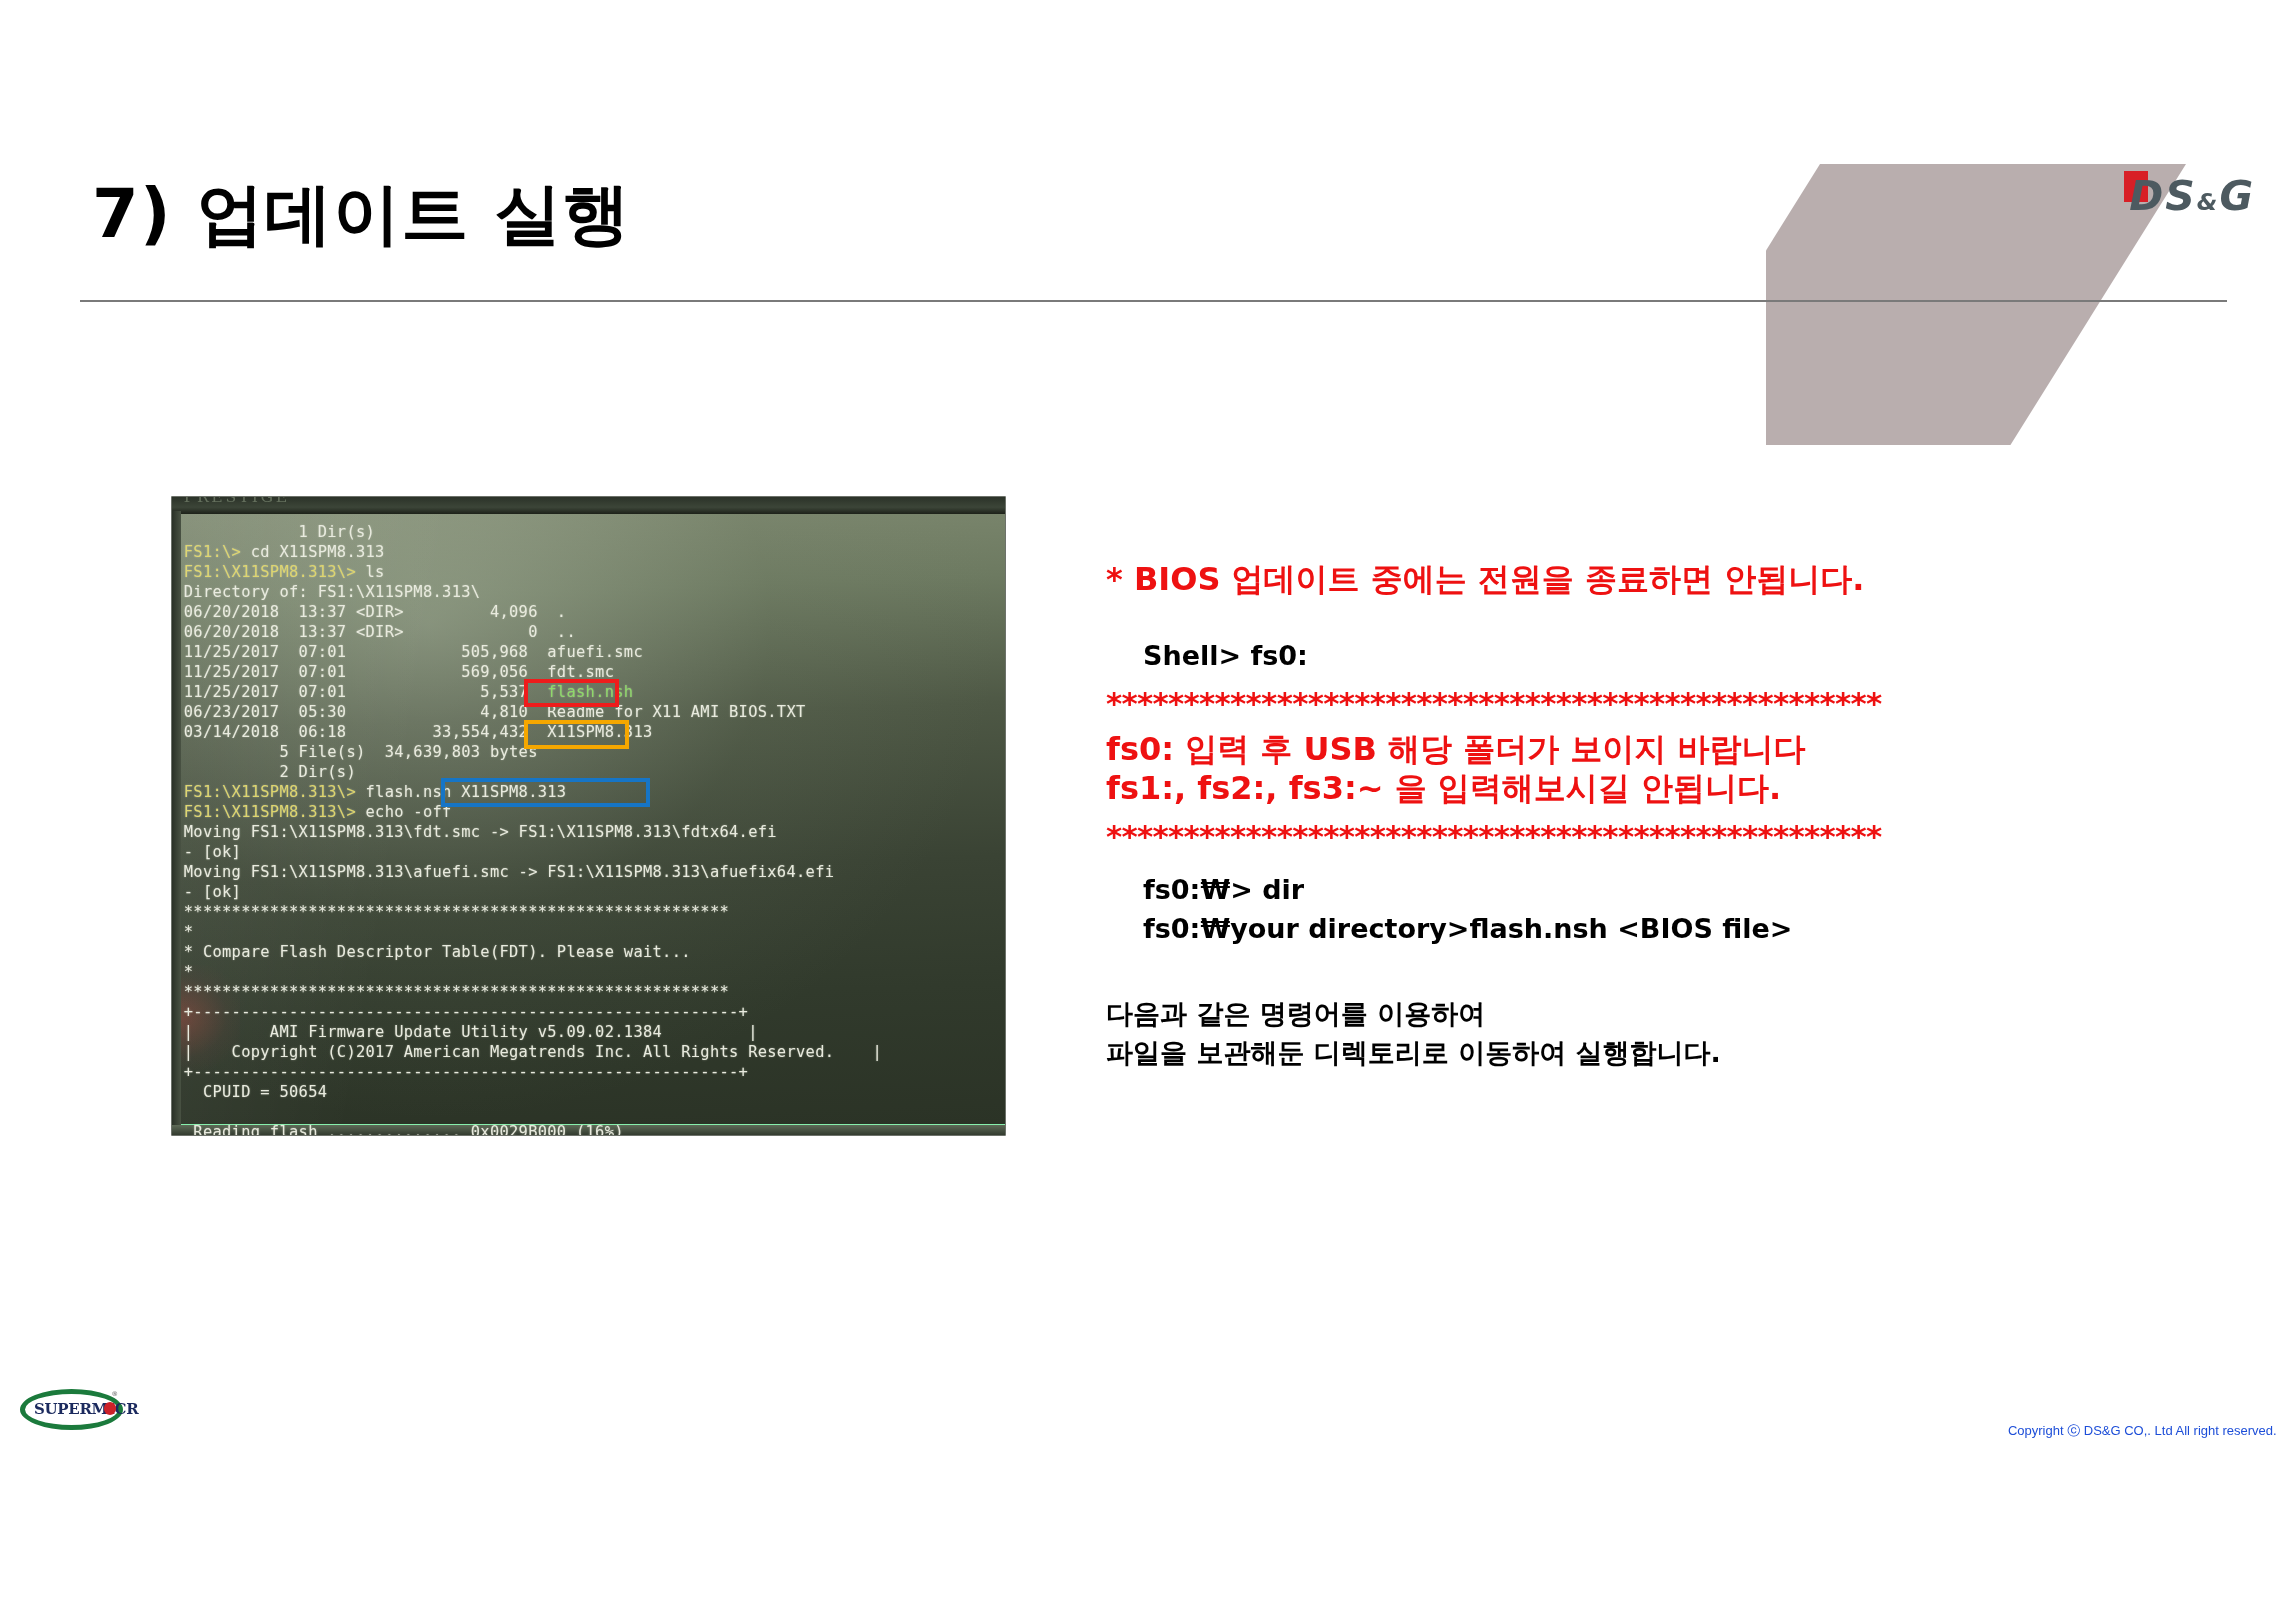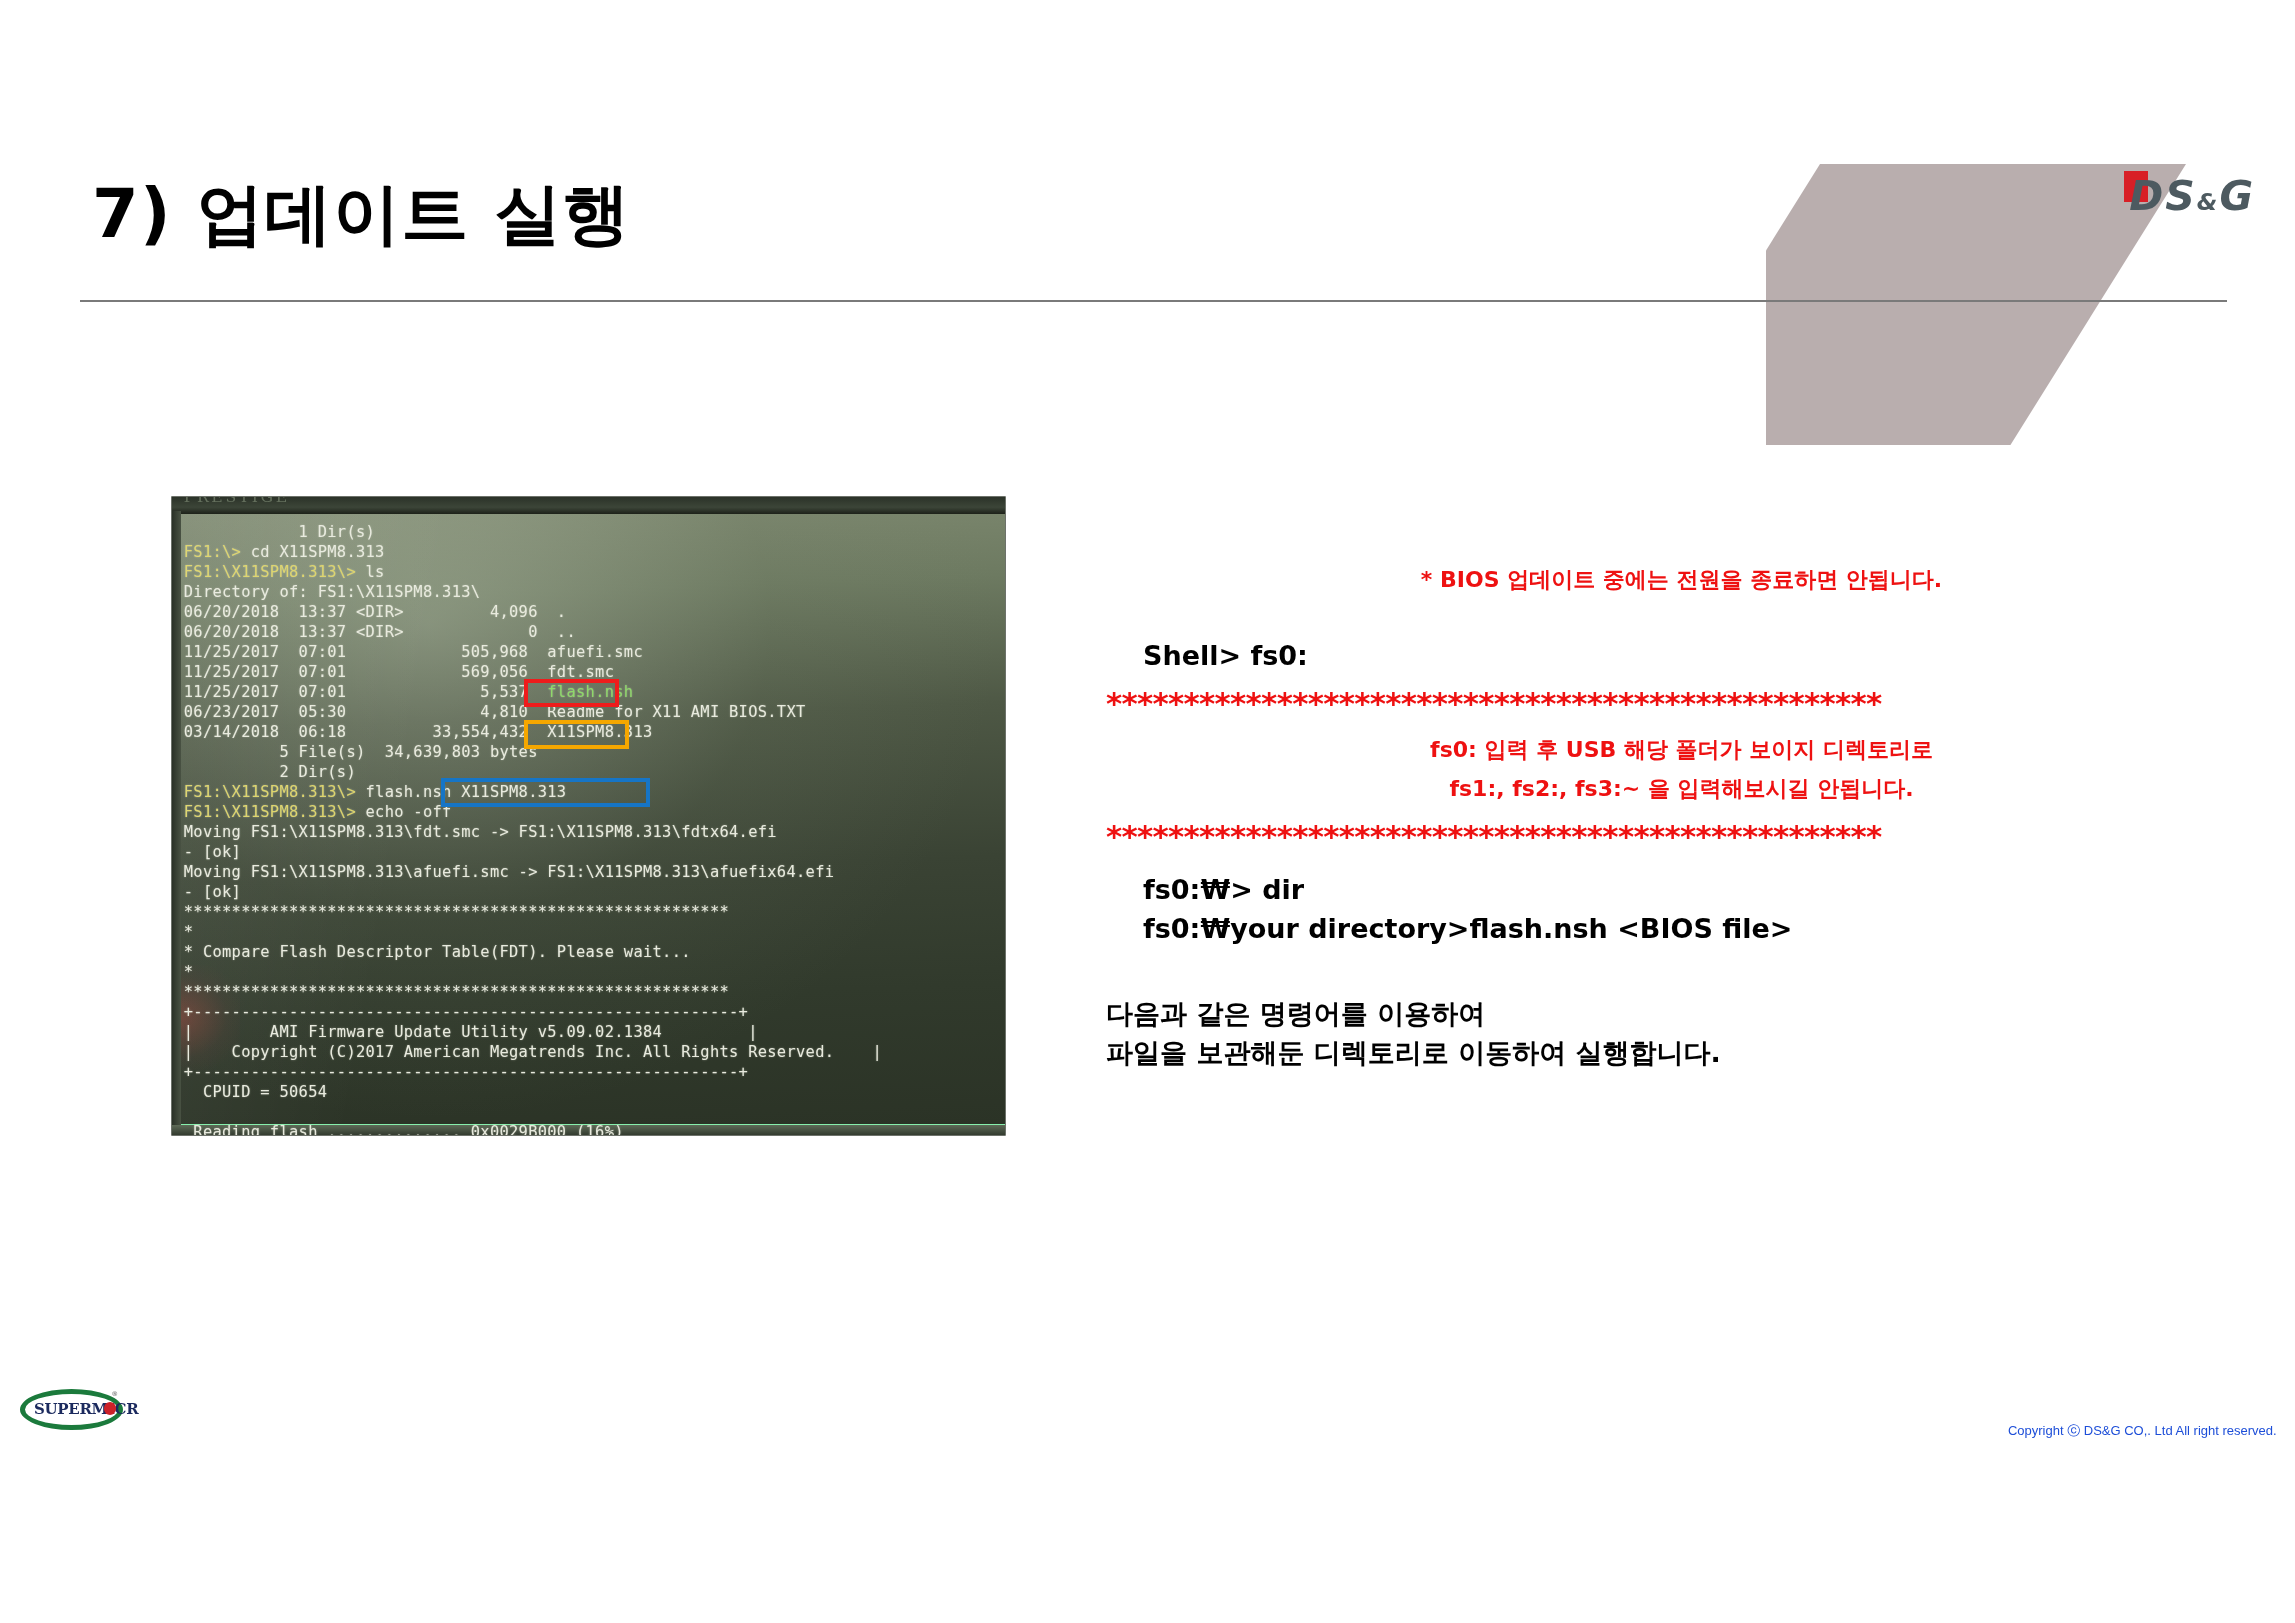--- a/index.html
+++ b/index.html
@@ -183,24 +183,23 @@
   .notes {
     position: absolute;
     left: 1106px;
     top: 560px;
     width: 1151px;
     font-family: "DejaVu Sans", sans-serif;
     font-weight: bold;
   }
   .note-red {
     color: #ee1111;
-    font-size: 22px;
+    font-size: 32px;
     line-height: 39px;
     white-space: nowrap;
-    text-align: center;
   }
   .note-black {
     color: #000000;
     font-size: 27px;
     line-height: 39px;
     white-space: nowrap;
   }
   .stars {
     color: #ee1111;
     font-size: 31px;
@@ -304,21 +303,21 @@
   </div>
 </div>
 
 <div class="notes">
   <div class="note-red">* BIOS 업데이트 중에는 전원을 종료하면 안됩니다.</div>
   <div class="sp-56"></div>
   <div class="note-black indent-1">Shell&gt; fs0:</div>
   <div class="sp-16"></div>
   <div class="stars">**************************************************</div>
   <div class="sp-16"></div>
-  <div class="note-red">fs0: 입력 후 USB 해당 폴더가 보이지 디렉토리로</div>
+  <div class="note-red">fs0: 입력 후 USB 해당 폴더가 보이지 바랍니다</div>
   <div class="note-red">fs1:, fs2:, fs3:~ 을 입력해보시길 안됩니다.</div>
   <div class="sp-16"></div>
   <div class="stars">**************************************************</div>
   <div class="sp-26"></div>
   <div class="note-black indent-1">fs0:₩&gt; dir</div>
   <div class="note-black indent-1">fs0:₩your directory&gt;flash.nsh &lt;BIOS file&gt;</div>
   <div class="sp-70"></div>
   <div class="note-black">다음과 같은 명령어를 이용하여</div>
   <div class="note-black">파일을 보관해둔 디렉토리로 이동하여 실행합니다.</div>
 </div>

